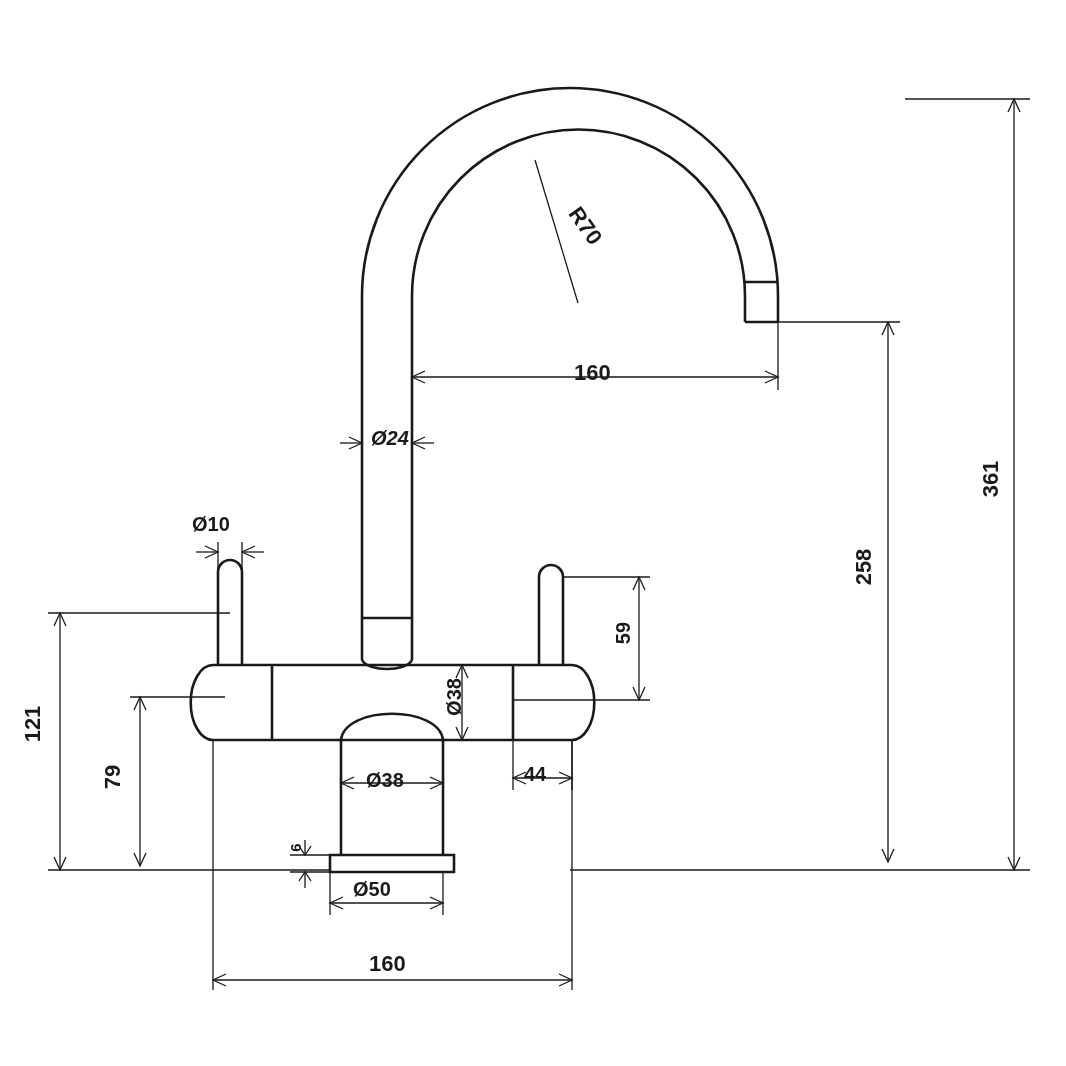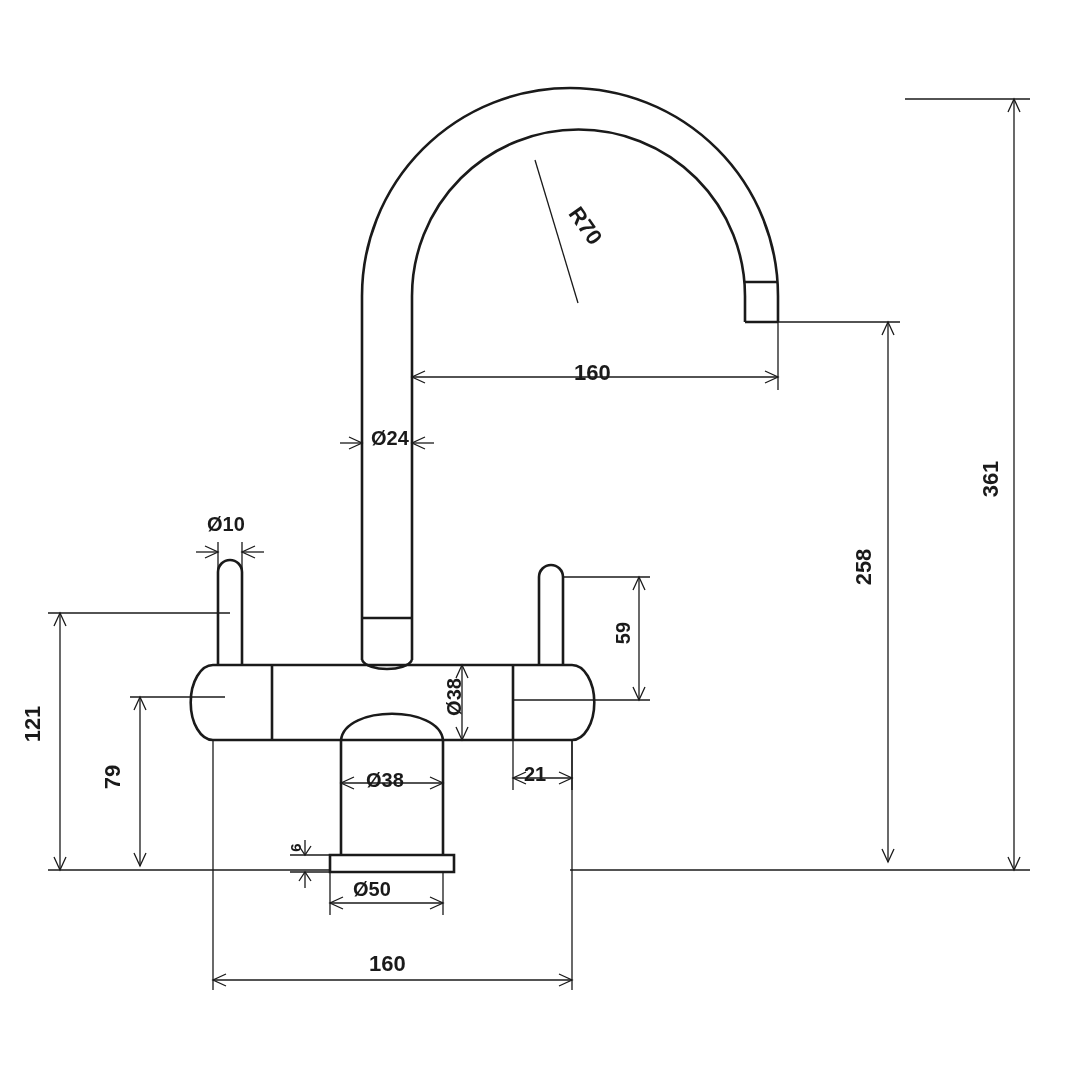--- a/index.html
+++ b/index.html
@@ -172,33 +172,33 @@
         <path d="M 572 740 L 572 990"></path>
 
       </g>
     </g>
   </svg>
 
   <div class="dim-label s22 rot-neg" style="left:565px; top:215px;">R70</div>
 
   <div class="dim-label s22" style="left:574px; top:362px;">160</div>
 
-  <div class="dim-label s20" style="left:371px; top:428px;">Ø24</div>
-
-  <div class="dim-label s20" style="left:207px; top:514px;">Ø10</div>
+  <div class="dim-label s20" style="left:371px; top:428px;font-style:italic;">Ø24</div>
+
+  <div class="dim-label s20" style="left:192px; top:514px;">Ø10</div>
 
   <div class="dim-label s22 rot90" style="left:970px; top:468px; width:42px; text-align:center;">361</div>
 
   <div class="dim-label s22 rot90" style="left:843px; top:556px; width:42px; text-align:center;">258</div>
 
   <div class="dim-label s20 rot90" style="left:605px; top:623px; width:36px; text-align:center;">59</div>
 
   <div class="dim-label s20 rot90" style="left:426px; top:687px; width:56px; text-align:center;">Ø38</div>
 
-  <div class="dim-label s20" style="left:524px; top:764px;">21</div>
+  <div class="dim-label s20" style="left:524px; top:764px;">44</div>
 
   <div class="dim-label s22 rot90" style="left:12px; top:713px; width:42px; text-align:center;">121</div>
 
   <div class="dim-label s22 rot90" style="left:95px; top:766px; width:36px; text-align:center;">79</div>
 
   <div class="dim-label s20" style="left:366px; top:770px;">Ø38</div>
 
   <div class="dim-label s15 rot90" style="left:285px; top:840px; width:20px; text-align:center;">6</div>
 
   <div class="dim-label s20" style="left:353px; top:879px;">Ø50</div>

